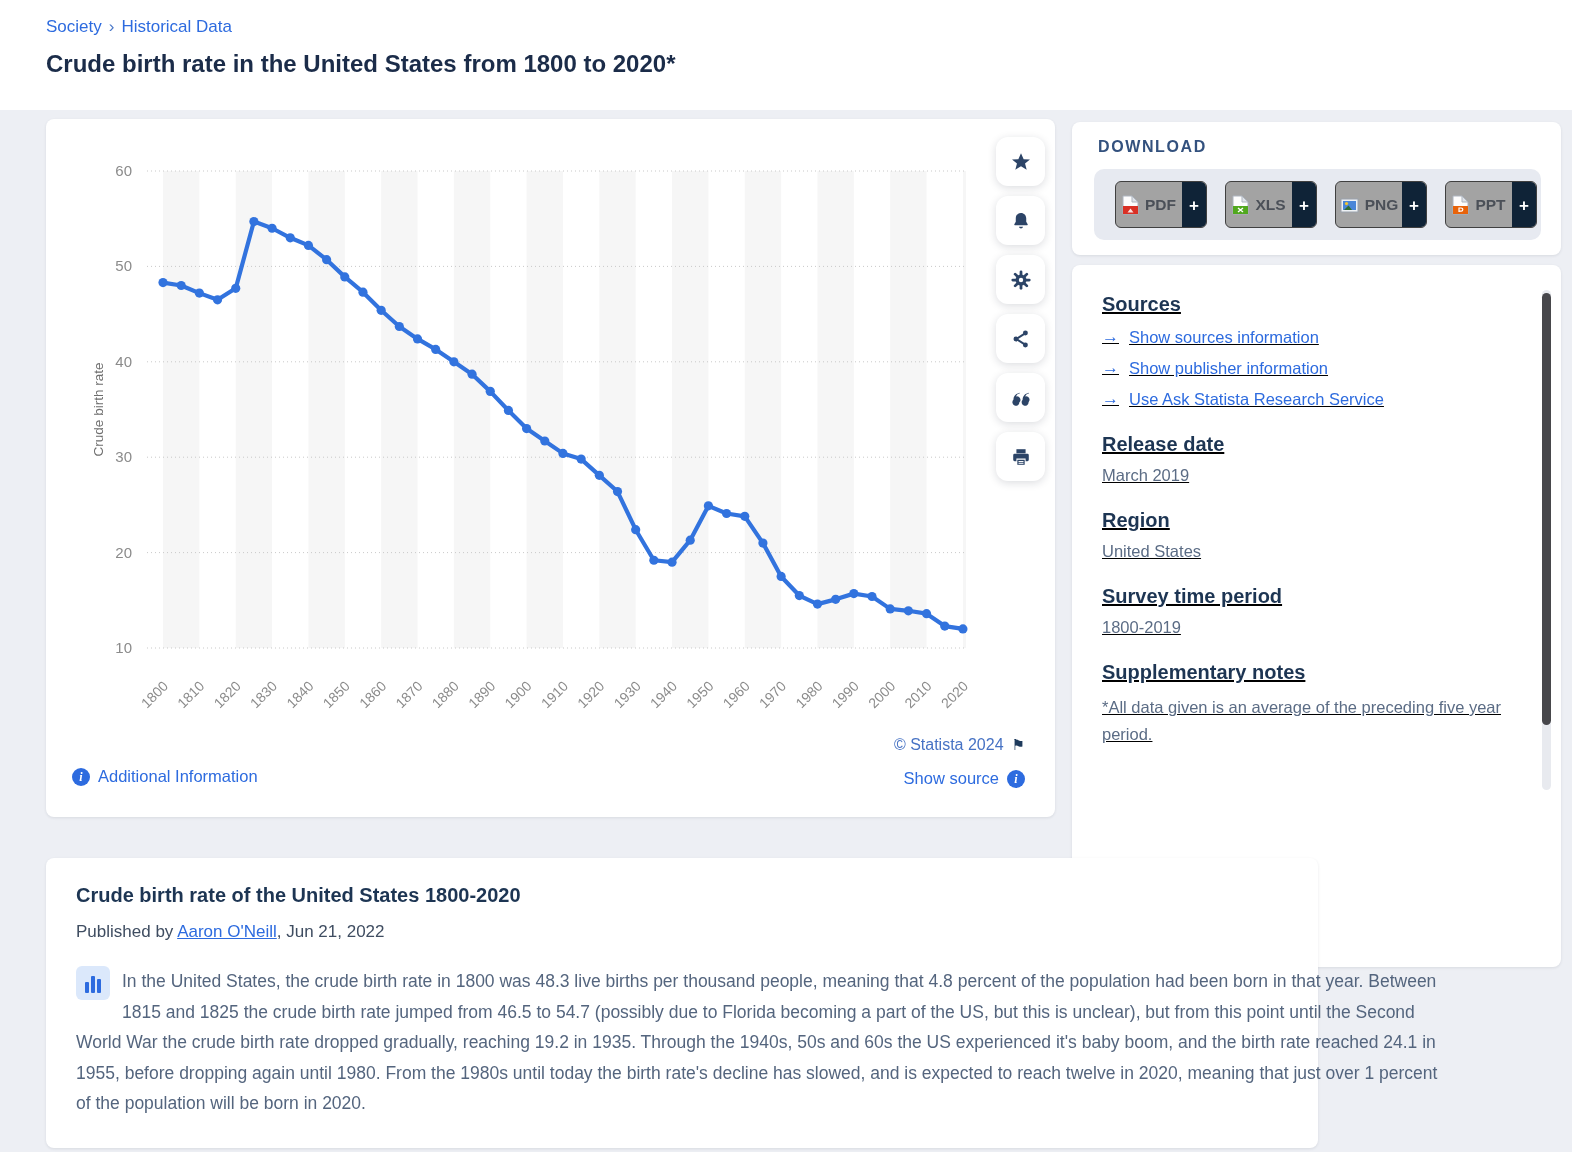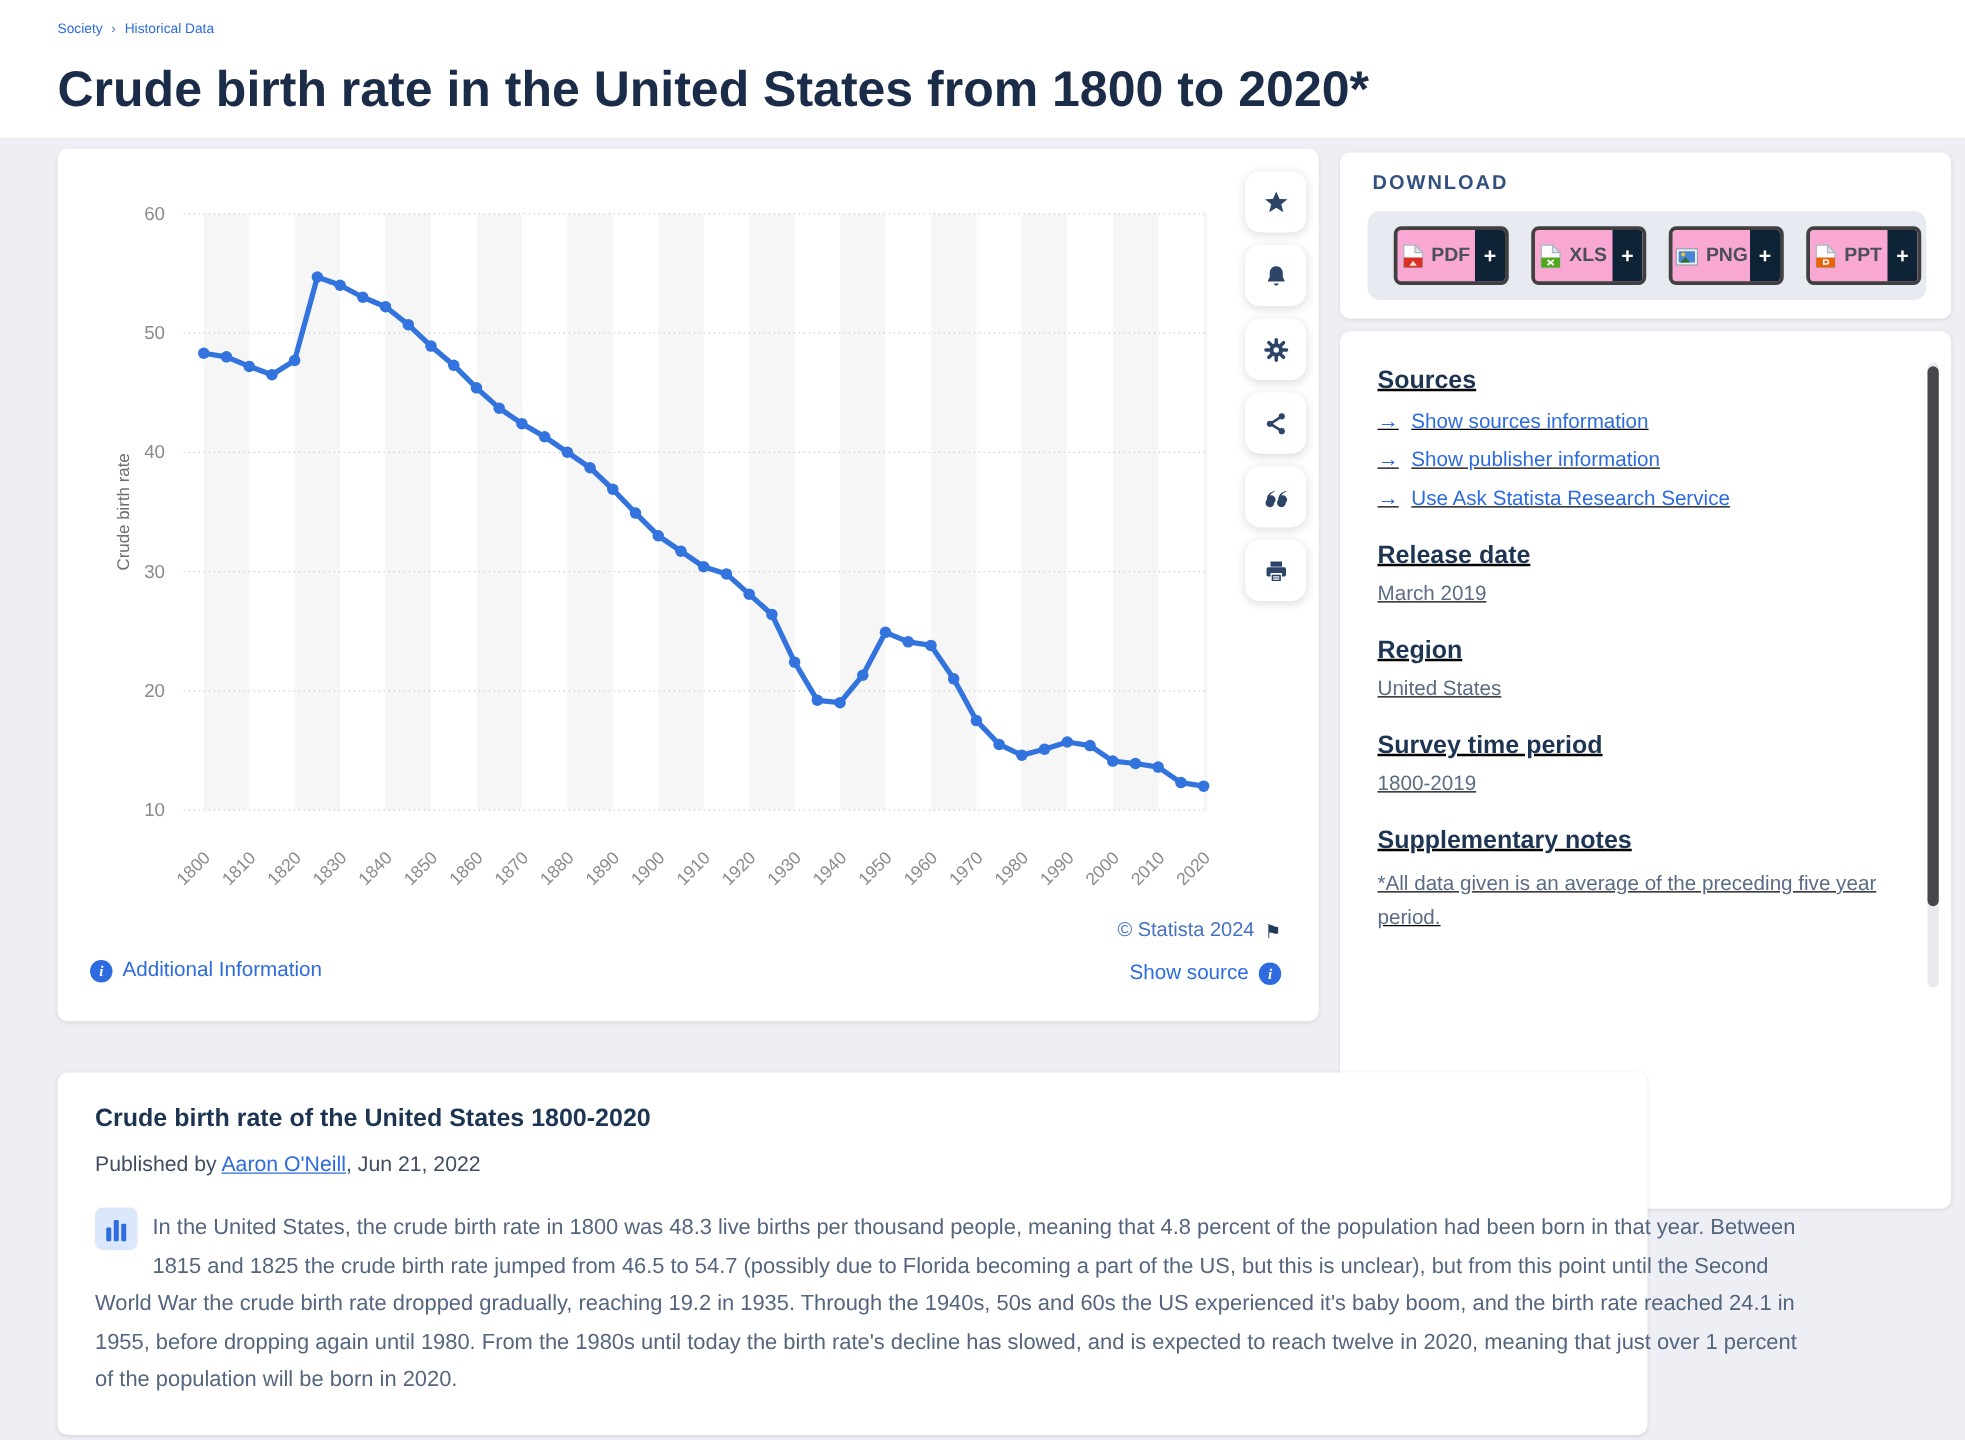--- a/index.html
+++ b/index.html
@@ -1,23 +1,23 @@
 <!DOCTYPE html>
 <html><head>
 <meta charset="utf-8">
 <style>
   * { margin:0; padding:0; box-sizing:border-box; }
   html,body { font-family:"Liberation Sans", sans-serif; }
   body { width:1572px; height:1152px; position:relative; background:#ffffff; overflow:hidden; }
   .content-bg { position:absolute; left:0; top:110px; width:1572px; height:1042px; background:#edeff4; }
 
-  .breadcrumb { position:absolute; left:46px; top:17px; font-size:11px; color:#2d6bdf; }
+  .breadcrumb { position:absolute; left:46px; top:17px; font-size:17px; color:#2d6bdf; }
   .breadcrumb a { color:#2d6bdf; text-decoration:none; cursor:pointer; }
   .breadcrumb .sep { color:#4c79c9; margin:0 7px; }
-  .page-title { position:absolute; left:46px; top:50px; font-size:40px; font-weight:700; color:#1b2c49; }
+  .page-title { position:absolute; left:46px; top:50px; font-size:24px; font-weight:700; color:#1b2c49; }
 
   .card { background:#fff; border-radius:8px; box-shadow:0 1px 3px rgba(30,40,60,0.10); position:absolute; }
 
   .chart-card { left:46px; top:119px; width:1009px; height:698px; }
   #chart-svg { position:absolute; left:0; top:0; }
   #chart-svg text { font-family:"Liberation Sans", sans-serif; }
 
   .toolbar { position:absolute; right:10px; top:18px; width:49px; }
   .tool-btn { width:49px; height:49px; background:#fff; border-radius:12px; box-shadow:0 2px 8px rgba(20,30,50,0.15);
               display:flex; align-items:center; justify-content:center; margin-bottom:10px; cursor:pointer; }
@@ -27,21 +27,21 @@
   .info-dot { display:inline-block; width:18px; height:18px; border-radius:50%; background:#2d6bdf; color:#fff;
               font-size:12px; font-weight:700; font-style:italic; text-align:center; line-height:18px; font-family:"Liberation Serif", serif; }
   .watermark { position:absolute; right:30px; top:617px; font-size:16px; color:#4672c4; display:flex; align-items:center; gap:8px;text-align:center; }
   .flag-glyph { color:#1e3a5c; font-size:15px; font-style:normal; }
   .show-source { position:absolute; right:30px; top:650px; font-size:16.5px; color:#2d6bdf; display:flex; align-items:flex-end; gap:8px; cursor:pointer; }
 
   .download-card { left:1072px; top:122px; width:489px; height:133px; }
   .download-title { position:absolute; left:26px; top:16px; font-size:16px; font-weight:700; letter-spacing:1.6px; color:#33517e; }
   .download-tray { position:absolute; left:22px; top:47px; width:447px; height:71px; background:#e7eaf1; border-radius:10px;
                    display:flex; align-items:center; padding:0 0 0 21px; gap:18px; }
-  .dl-btn { width:92px; height:47px; background:#f9a8d4; border:3px solid #404040; border-radius:6px; display:flex; align-items:center; cursor:pointer; overflow:hidden; }
+  .dl-btn { width:92px; height:47px; background:#a3a3a3; border:1px solid #404040; border-radius:6px; display:flex; cursor:pointer; overflow:hidden; }
   .dl-label { flex:1; display:flex; align-items:center; justify-content:center; gap:6px; font-size:15.5px; font-weight:600; color:#4b5058; }
   .dl-plus { width:24px; height:47px; background:#0f2337; color:#fff; font-size:17px; font-weight:700; display:flex; align-items:center; justify-content:center; border-radius:0 5px 5px 0; }
 
   .info-card { left:1072px; top:265px; width:489px; height:702px; padding:28px 43px 0 30px;text-decoration:underline; }
   .info-card h3 { font-size:20px; font-weight:700; color:#1d3553; margin:0 0 10px; }
   .info-card .section { margin-bottom:24px; }
   .info-card .val { font-size:16.5px; color:#5b6c85; }
   .src-link { display:flex; align-items:center; gap:10px; font-size:16.5px; color:#2d6bdf; margin:11px 0; cursor:pointer; }
   .src-arrow { color:#2d6bdf; font-size:17px; }
   .notes-text { font-size:16.5px; color:#5b6c85; line-height:27px; width:420px; }

